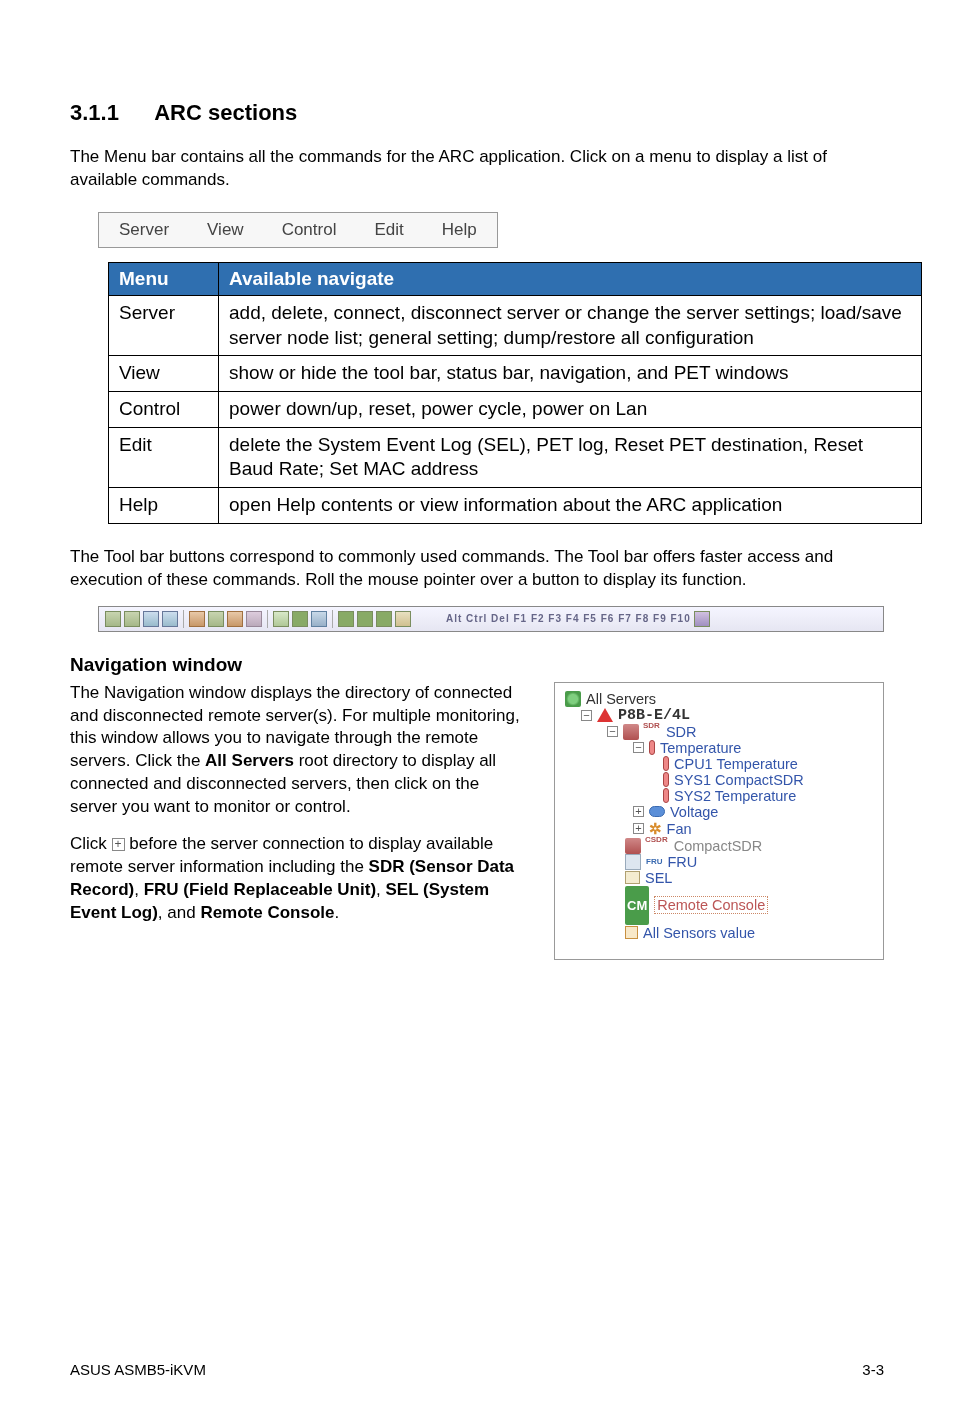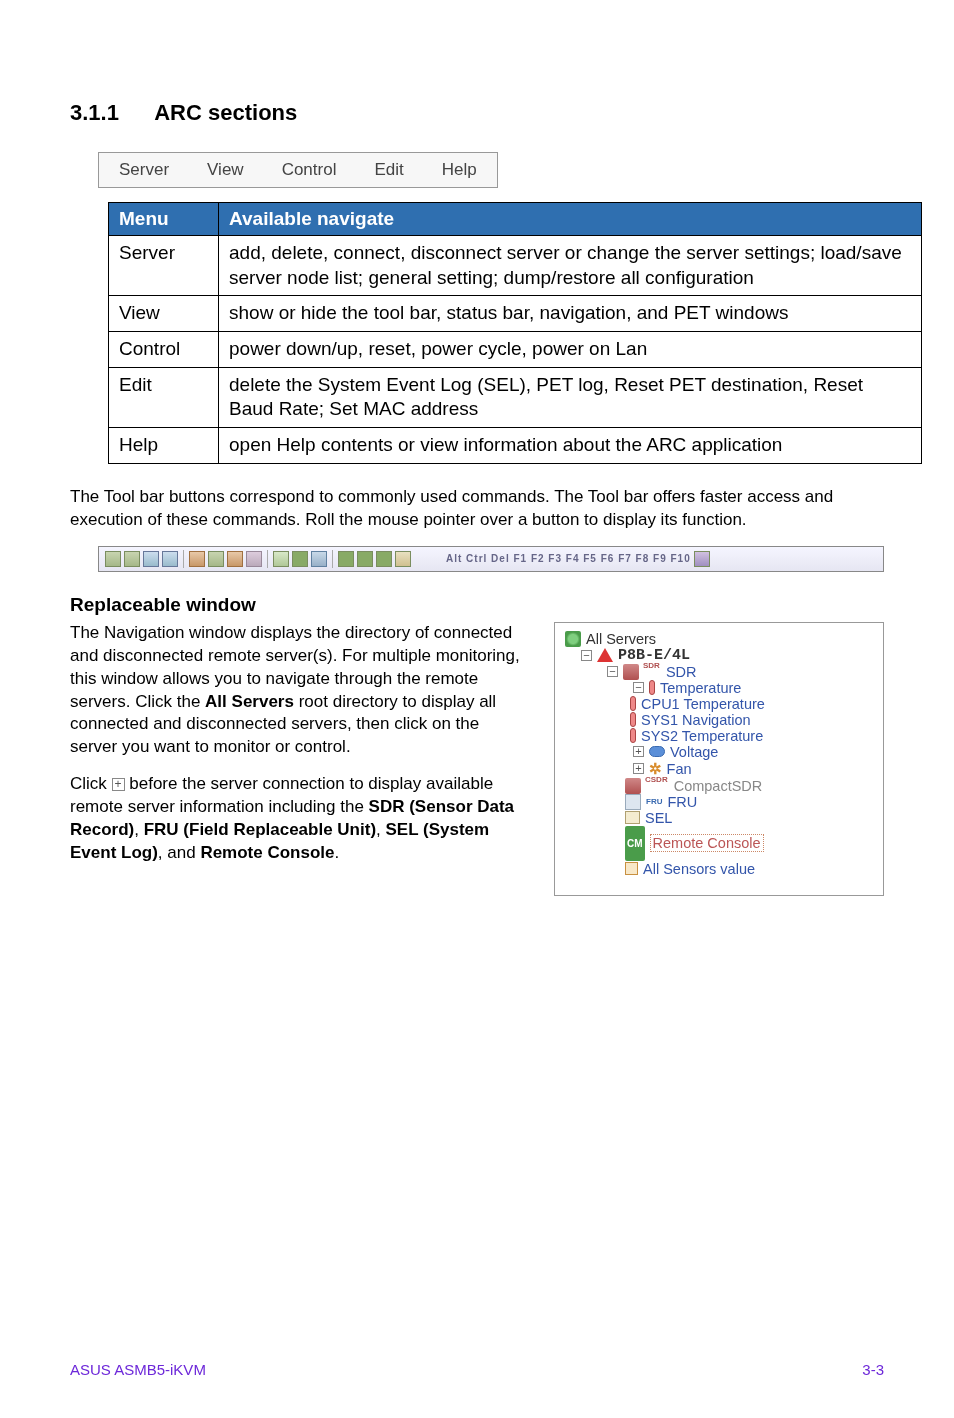--- a/index.html
+++ b/index.html
@@ -104,21 +104,21 @@
   }
   .tree .node { display:flex; align-items:center; gap:5px; white-space:nowrap; }
   .tree .box {
     width:11px;height:11px;border:1px solid #888;display:inline-flex;
     align-items:center;justify-content:center;font-size:11px;line-height:1;
     background:#fff;color:#555;
   }
   .tree .indent1 { margin-left: 16px; }
   .tree .indent2 { margin-left: 42px; }
   .tree .indent3 { margin-left: 68px; }
-  .tree .indent4 { margin-left: 65px; }
+  .tree .indent4 { margin-left: 98px; }
   .ic { width:16px;height:16px;display:inline-block;vertical-align:middle; }
   .ic-servers { background: radial-gradient(circle,#7fcf7f 40%,#4a9c4a 60%); border-radius:2px; }
   .ic-triangle {
     width:0;height:0;border-left:8px solid transparent;border-right:8px solid transparent;
     border-bottom:14px solid #d33; display:inline-block;
   }
   .ic-sdr { background: linear-gradient(#d08888,#b05050); border-radius:2px; }
   .ic-sdr-txt { font-size:8px;color:#b05050;font-weight:bold;position:relative;top:-6px;left:-1px; }
   .ic-temp {
     width:6px;height:15px;background:#e88;border:1px solid #a44;border-radius:3px;
@@ -127,55 +127,56 @@
   .ic-volt {
     width:16px;height:11px;background:#5b8fd8;border-radius:6px;border:1px solid #3a6ab0;
     display:inline-block;
   }
   .ic-fan { color:#d88c2c;font-size:15px;font-weight:bold; }
   .ic-fru { font-size:8px;color:#3a6ab0;font-weight:bold; }
   .ic-sel {
     width:15px;height:13px;background:#f4ecd0;border:1px solid #b0a070;display:inline-block;
   }
   .ic-rc {
-    background:#4a9c4a;color:#fff;font-size:10px;font-weight:bold;padding:12px 2px;border-radius:2px;
+    background:#4a9c4a;color:#fff;font-size:13px;font-weight:bold;padding:12px 2px;border-radius:2px;
   }
   .ic-all {
     width:13px;height:13px;border:1px solid #c89040;background:#f8e8c8;display:inline-block;
   }
   .rc-selected {
     border:1px dotted #c86;color:#b55;padding:0 2px;
   }
   .bold-server { font-weight:bold; font-family:"Courier New",monospace; font-size:15px;}
   .plus-inline {
     display:inline-block;width:13px;height:13px;border:1px solid #888;
     text-align:center;line-height:11px;font-size:12px;background:#fff;color:#555;
     vertical-align:middle;
   }
   .blue-link { color:#3355aa; }
   .grey-link { color:#888; }
   .footer {
     position:absolute;
     bottom:40px;
     left:70px;right:70px;
     display:flex;justify-content:space-between;
-    font-size:15px;color:#6d28d9;
+    font-size:15px;color:#000000;
     border-top: none;
   }
   .section-block { margin-bottom: 22px; }
 </style>
 </head>
 <body>
 
 <h2 class="section-num">
   <span class="num">3.1.1</span>
   <span>ARC sections</span>
 </h2>
 
 <div class="section-block">
+<p class="body">The Menu bar contains all the commands for the ARC application. Click on a menu to display a list of available commands.</p>
 
 <div class="menubar-img">
   <span>Server</span>
   <span>View</span>
   <span>Control</span>
   <span>Edit</span>
   <span>Help</span>
 </div>
 
 <table class="commands">
@@ -230,21 +231,21 @@
   <span class="tb-sep"></span>
   <span class="tb-ic" style="background:#88aa66;"></span>
   <span class="tb-ic" style="background:#88aa66;"></span>
   <span class="tb-ic" style="background:#88aa66;"></span>
   <span class="tb-ic" style="background:linear-gradient(#e8e0c0,#d0c090);"></span>
   <span class="tb-txt">Alt Ctrl Del  F1  F2  F3  F4  F5  F6  F7  F8  F9  F10</span>
   <span class="tb-ic" style="background:linear-gradient(#d0c0e0,#a090c0);"></span>
 </div>
 </div>
 
-<h3 class="subhead">Replaceable window</h3>
+<h3 class="subhead">Navigation window</h3>
 
 <div class="two-col">
   <div class="left">
     <p class="body">
       <span>The Navigation window displays the directory of connected and disconnected remote server(s). For multiple monitoring, this window allows you to navigate through the remote servers. Click the </span><b>All Servers</b><span> root directory to display all connected and disconnected servers, then click on the server you want to monitor or control.</span>
     </p>
     <p class="body">
       <span>Click </span><span class="plus-inline">+</span><span> before the server connection to display available remote server information including the </span><b>SDR (Sensor Data Record)</b><span>, </span><b>FRU (Field Replaceable Unit)</b><span>, </span><b>SEL (System Event Log)</b><span>, and </span><b>Remote Console</b><span>.</span>
     </p>
   </div>
@@ -270,21 +271,21 @@
         <span class="box">−</span>
         <span class="ic-temp"></span>
         <span class="blue-link">Temperature</span>
       </div>
       <div class="node indent4">
         <span class="ic-temp"></span>
         <span class="blue-link">CPU1 Temperature</span>
       </div>
       <div class="node indent4">
         <span class="ic-temp"></span>
-        <span class="blue-link">SYS1 Navigation</span>
+        <span class="blue-link">SYS1 CompactSDR</span>
       </div>
       <div class="node indent4">
         <span class="ic-temp"></span>
         <span class="blue-link">SYS2 Temperature</span>
       </div>
       <div class="node indent3">
         <span class="box">+</span>
         <span class="ic-volt"></span>
         <span class="blue-link">Voltage</span>
       </div>

